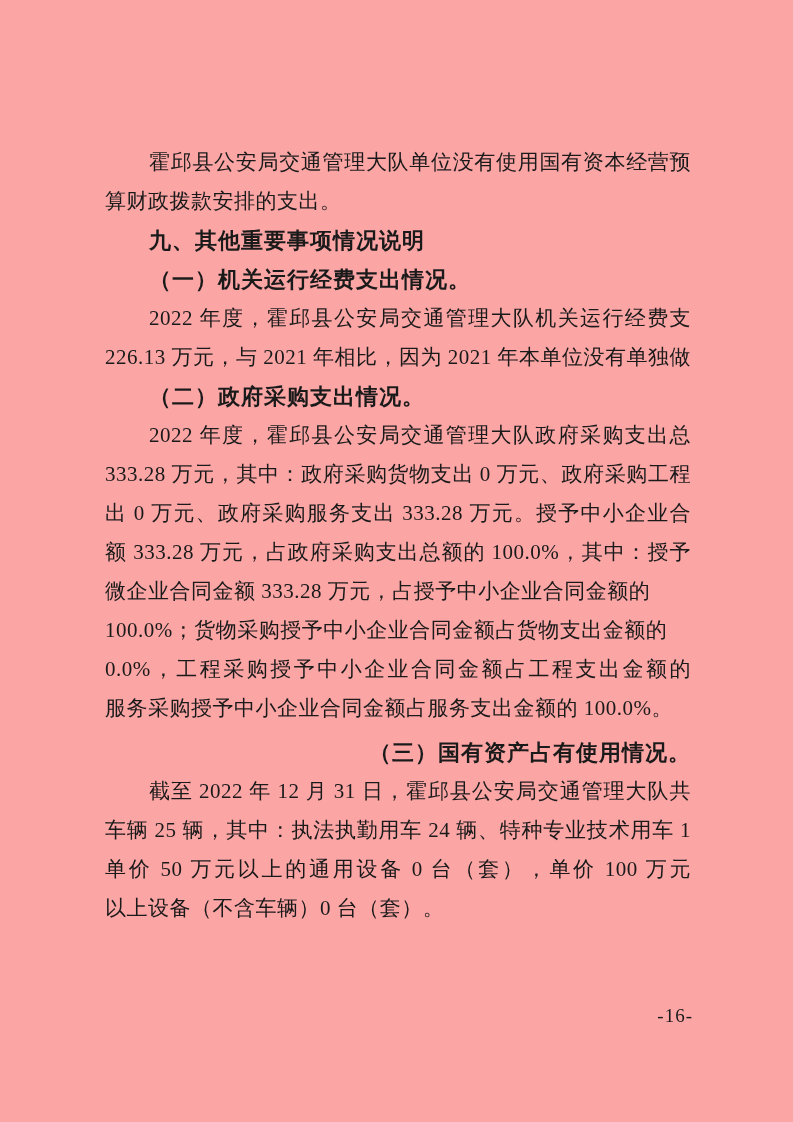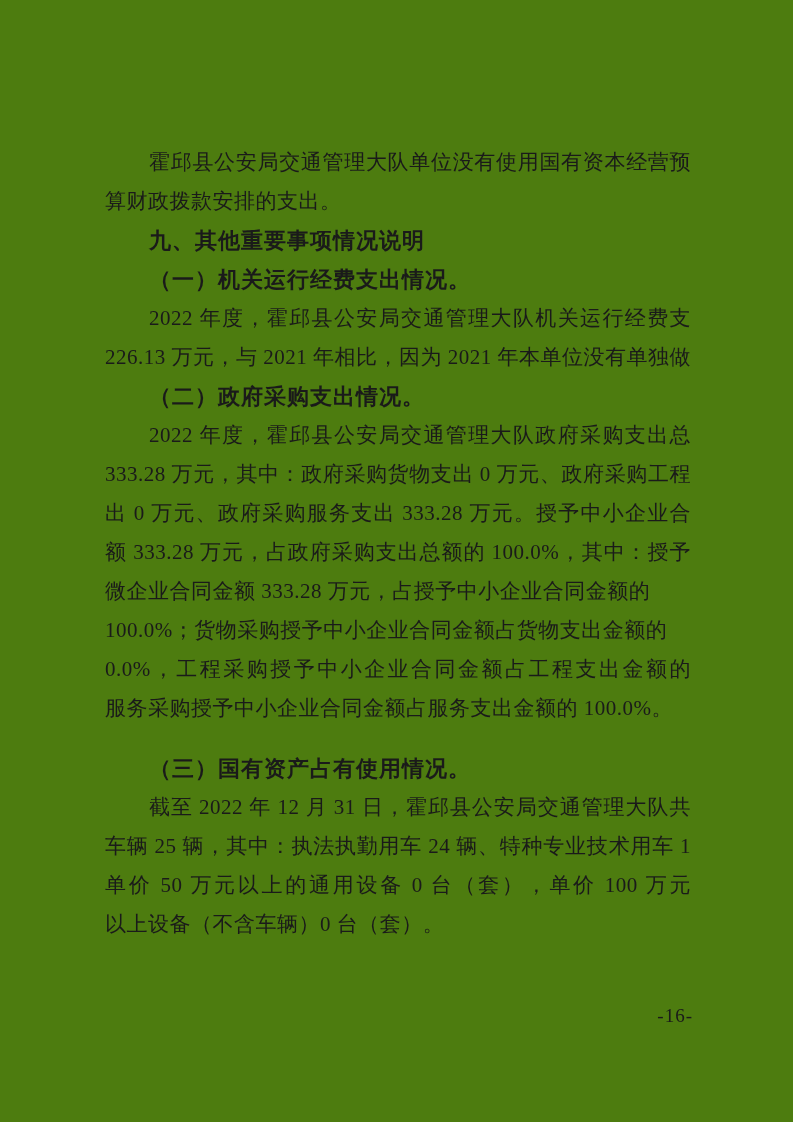--- a/index.html
+++ b/index.html
@@ -5,21 +5,21 @@
   html, body {
     margin: 0;
     padding: 0;
     background: #e8e8e8;
   }
   .page {
     position: relative;
     width: 793px;
     height: 1122px;
     margin: 0 auto;
-    background: #4d7c0f;
+    background: #fca5a5;
     color: #1a1a1a;
     font-family: "Liberation Serif", "DejaVu Serif", serif;
     overflow: hidden;
   }
   .content {
     position: absolute;
     left: 105px;
     top: 143px;
     width: 586px;
   }
@@ -41,21 +41,22 @@
   .ind {
     text-indent: 44px;
   }
   .hd {
     font-family: Liberation Sans, sans-serif;
     font-weight: 700;
     font-size: 22px;
     letter-spacing: 1px;
   }
   .hd-gap {
-    margin-top: 21px;
+    margin-top: 5px;
+    text-align: right;
   }
   .page-number {
     position: absolute;
     right: 100px;
     top: 996px;
     height: 39px;
     line-height: 39px;
     font-size: 19px;
     letter-spacing: 1px;
     font-family: "Liberation Serif", "DejaVu Serif", serif;

